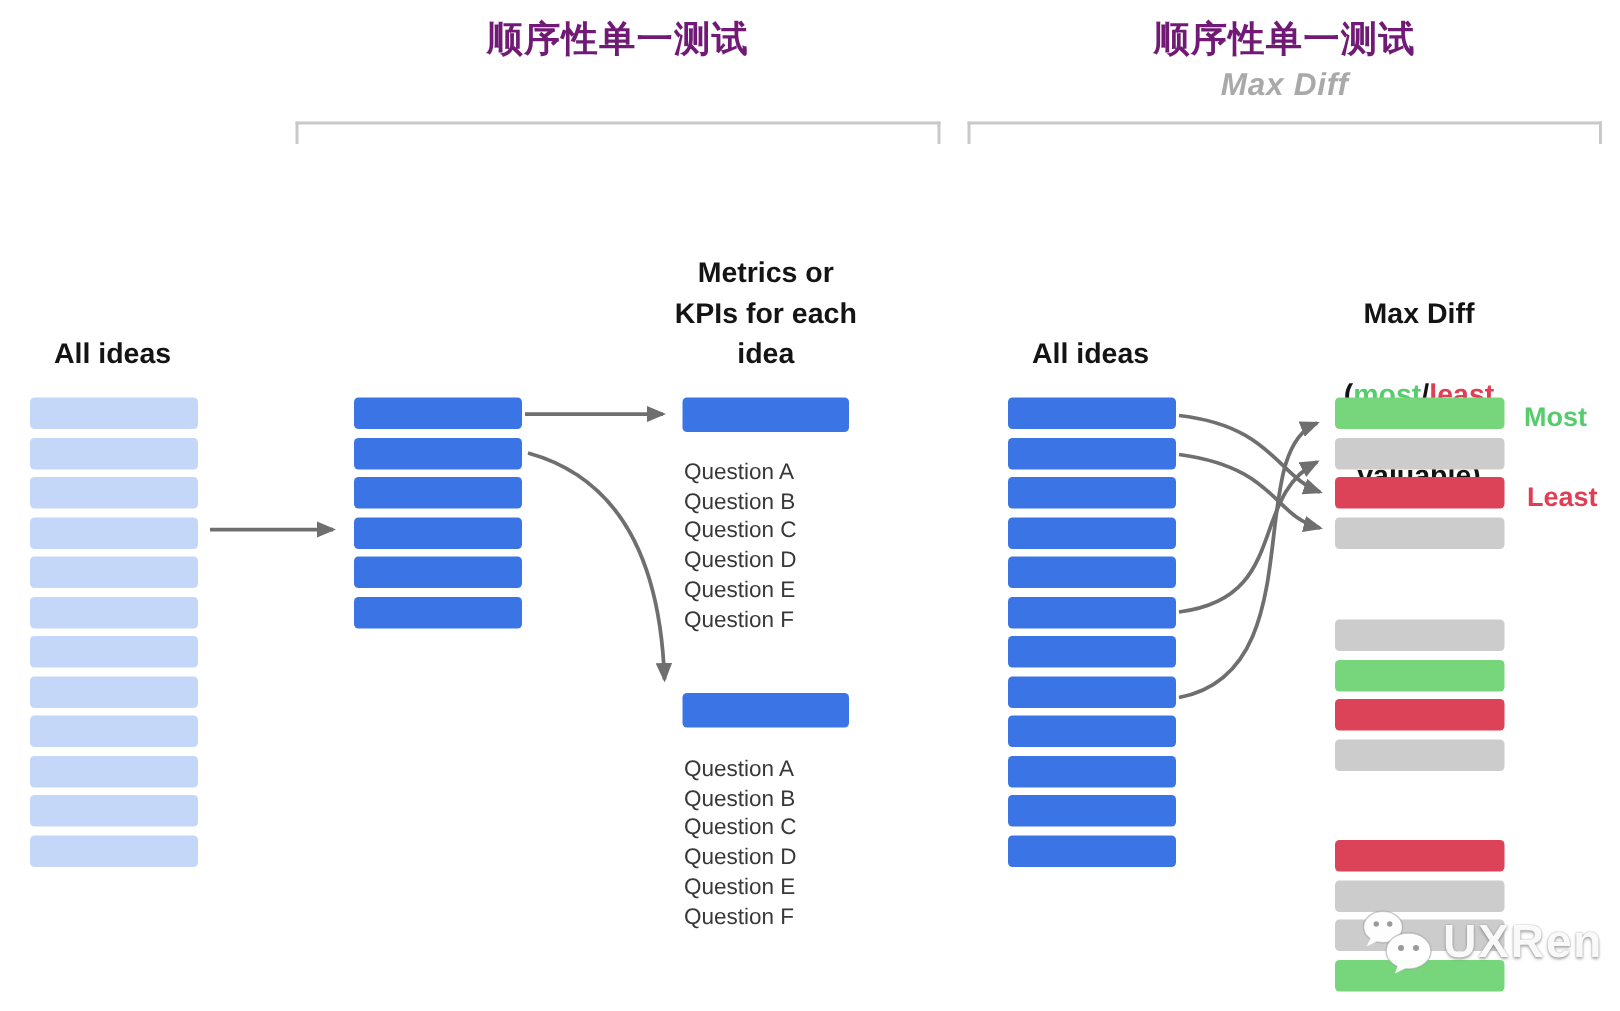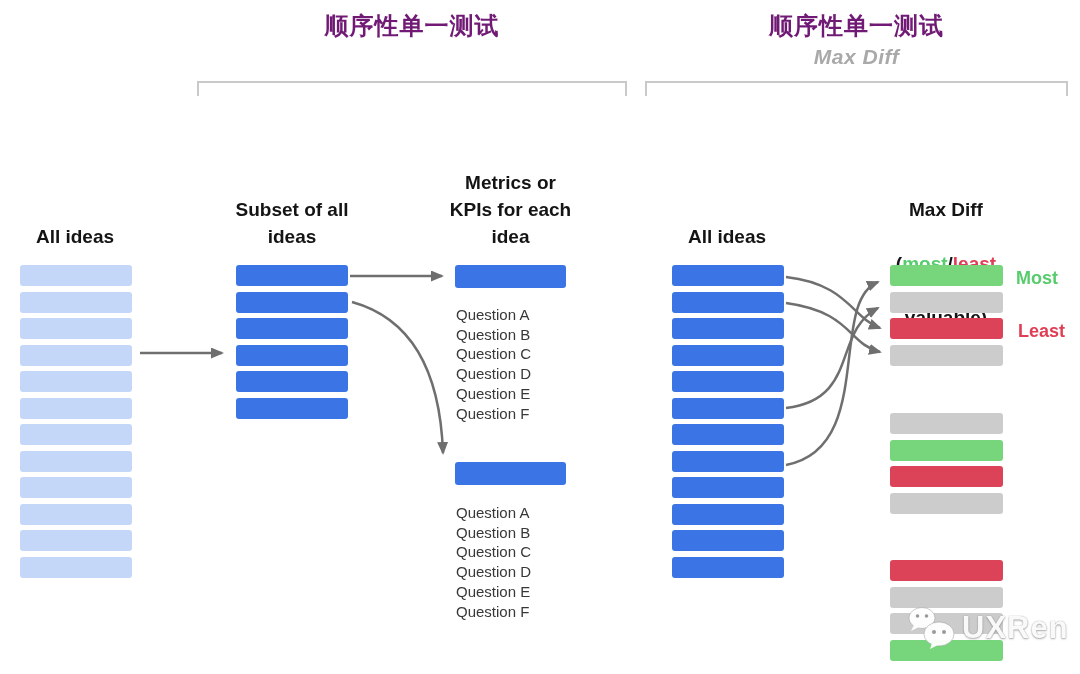--- a/index.html
+++ b/index.html
@@ -33,22 +33,20 @@
 <div id="canvas">
 
   <div class="hdr-zh" style="left:197px;width:430px;">顺序性单一测试</div>
   <div class="bracket" style="left:197px;width:430px;"></div>
 
   <div class="hdr-zh" style="left:645px;width:423px;">顺序性单一测试</div>
   <div class="hdr-en" style="left:645px;width:423px;">Max Diff</div>
   <div class="bracket" style="left:645px;width:423px;"></div>
 
   <div class="col-label" style="left:10px;width:130px;top:181px;">All ideas</div>
-  <div class="col-label" style="left:216px;width:152px;top:154px;">Subset of all
-ideas</div>
   <div class="col-label" style="left:428px;width:165px;top:127px;">Metrics or
 KPIs for each
 idea</div>
   <div class="col-label" style="left:652px;width:150px;top:181px;">All ideas</div>
 
   <div class="col-label" style="left:862px;width:168px;top:127px;">
     <span>Max Diff</span><br>
     <span>(</span><span class="green-text">most</span><span>/</span><span class="red-text">least</span><br>
     <span>valuable)</span>
   </div>

